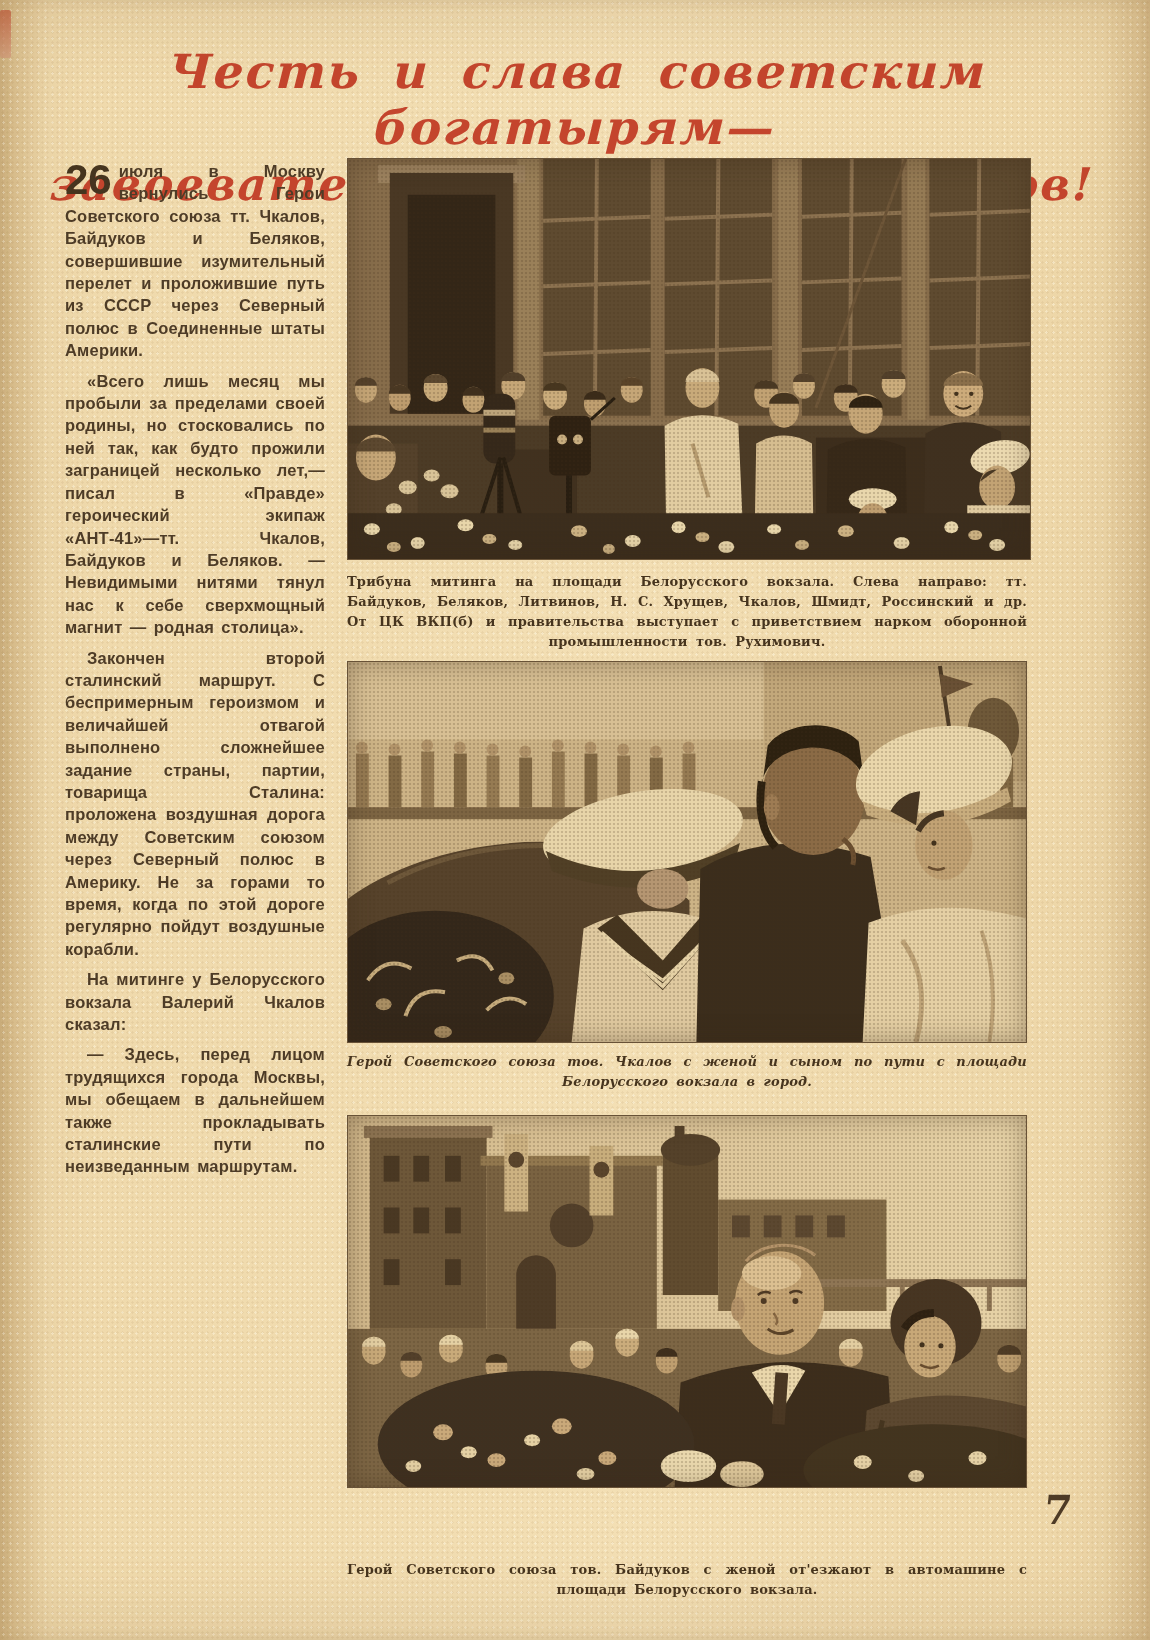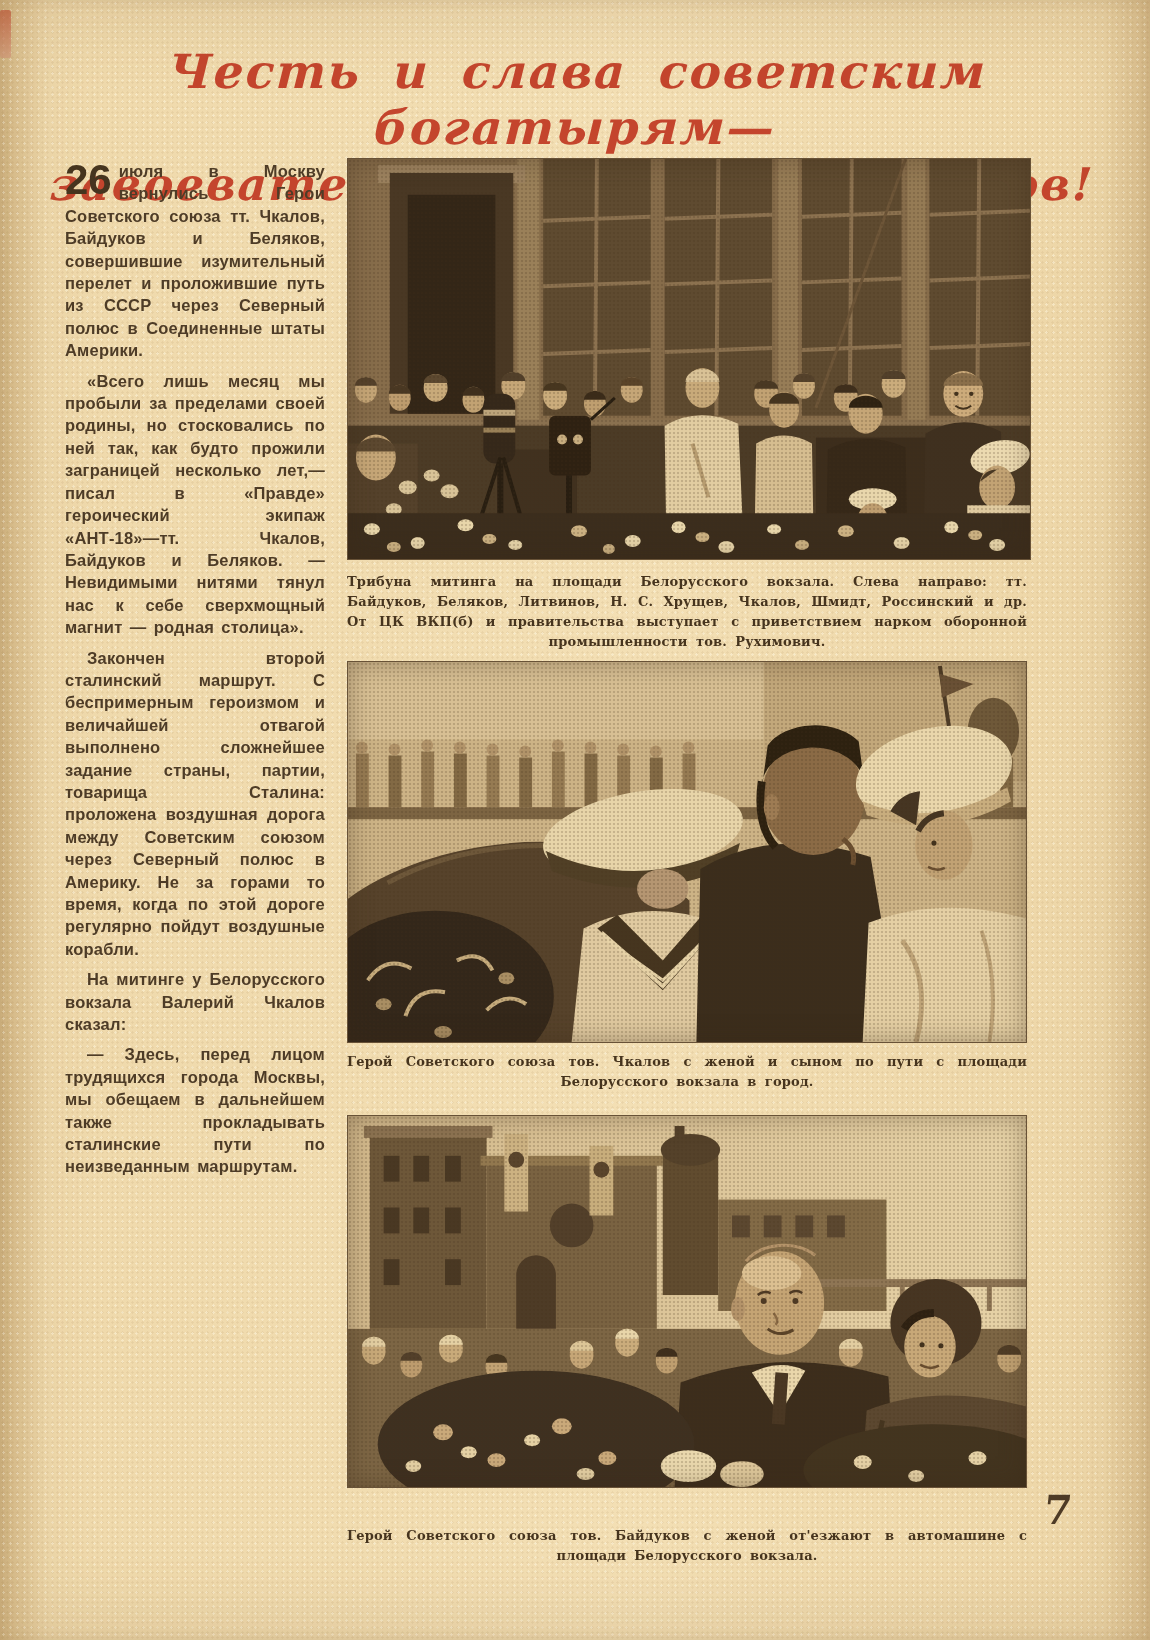--- a/index.html
+++ b/index.html
@@ -47,42 +47,42 @@
     box-shadow:inset 0 0 26px rgba(58,40,20,.38);}
   .photo1{left:347px;top:158px;width:684px;height:402px;}
   .photo2{left:347px;top:661px;width:680px;height:382px;}
   .photo3{left:347px;top:1115px;width:680px;height:373px;}
 
   .caption{position:absolute;left:347px;width:680px;
     font-family:"DejaVu Serif",serif;font-weight:700;
     color:#46341e;font-size:13px;line-height:20px;
     text-align:justify;text-align-last:center;letter-spacing:.2px;word-spacing:3.5px;}
   .caption1{top:572px;}
-  .caption2{top:1052px;}
-  .caption3{top:1526px;}
+  .caption2{top:1052px;font-style:italic;}
+  .caption3{top:1560px;}
 
   .page-number{position:absolute;left:1036px;top:1486px;width:44px;
     font-family:"DejaVu Serif",serif;font-weight:700;font-size:40px;
     color:#4e3b26;text-align:center;transform:skewX(-6deg);}
 </style>
 </head>
 <body>
 
 <div class="page">
 
   <div class="red-smudge"></div>
 
   <div class="headline">
     <span class="h1">Честь и слава советским богатырям—</span>
     <span class="h2">завоевателям воздушных океанов!</span>
   </div>
 
   <div class="article">
     <p class="first"><span class="dropcap">26</span><span>июля в Москву вернулись Герои Советского союза тт. Чкалов, Байдуков и Беляков, совершившие изумительный перелет и проложившие путь из СССР через Северный полюс в Соединенные штаты Америки.</span></p>
-    <p>«Всего лишь месяц мы пробыли за пределами своей родины, но стосковались по ней так, как будто прожили заграницей несколько лет,—писал в «Правде» героический экипаж «АНТ-18»—тт. Чкалов, Байдуков и Беляков. — Невидимыми нитями тянул нас к себе сверхмощный магнит — родная столица».</p>
+    <p>«Всего лишь месяц мы пробыли за пределами своей родины, но стосковались по ней так, как будто прожили заграницей несколько лет,—писал в «Правде» героический экипаж «АНТ-41»—тт. Чкалов, Байдуков и Беляков. — Невидимыми нитями тянул нас к себе сверхмощный магнит — родная столица».</p>
     <p>Закончен второй сталинский маршрут. С беспримерным героизмом и величайшей отвагой выполнено сложнейшее задание страны, партии, товарища Сталина: проложена воздушная дорога между Советским союзом через Северный полюс в Америку. Не за горами то время, когда по этой дороге регулярно пойдут воздушные корабли.</p>
     <p>На митинге у Белорусского вокзала Валерий Чкалов сказал:</p>
     <p>— Здесь, перед лицом трудящихся города Москвы, мы обещаем в дальнейшем также прокладывать сталинские пути по неизведанным маршрутам.</p>
   </div>
 
   <div class="photo photo1">
     <svg viewBox="0 0 685 402" preserveAspectRatio="none">
       <rect width="685" height="402" fill="#8a7150"></rect>
 
       <rect x="0" y="0" width="685" height="262" fill="#876d4b"></rect>

